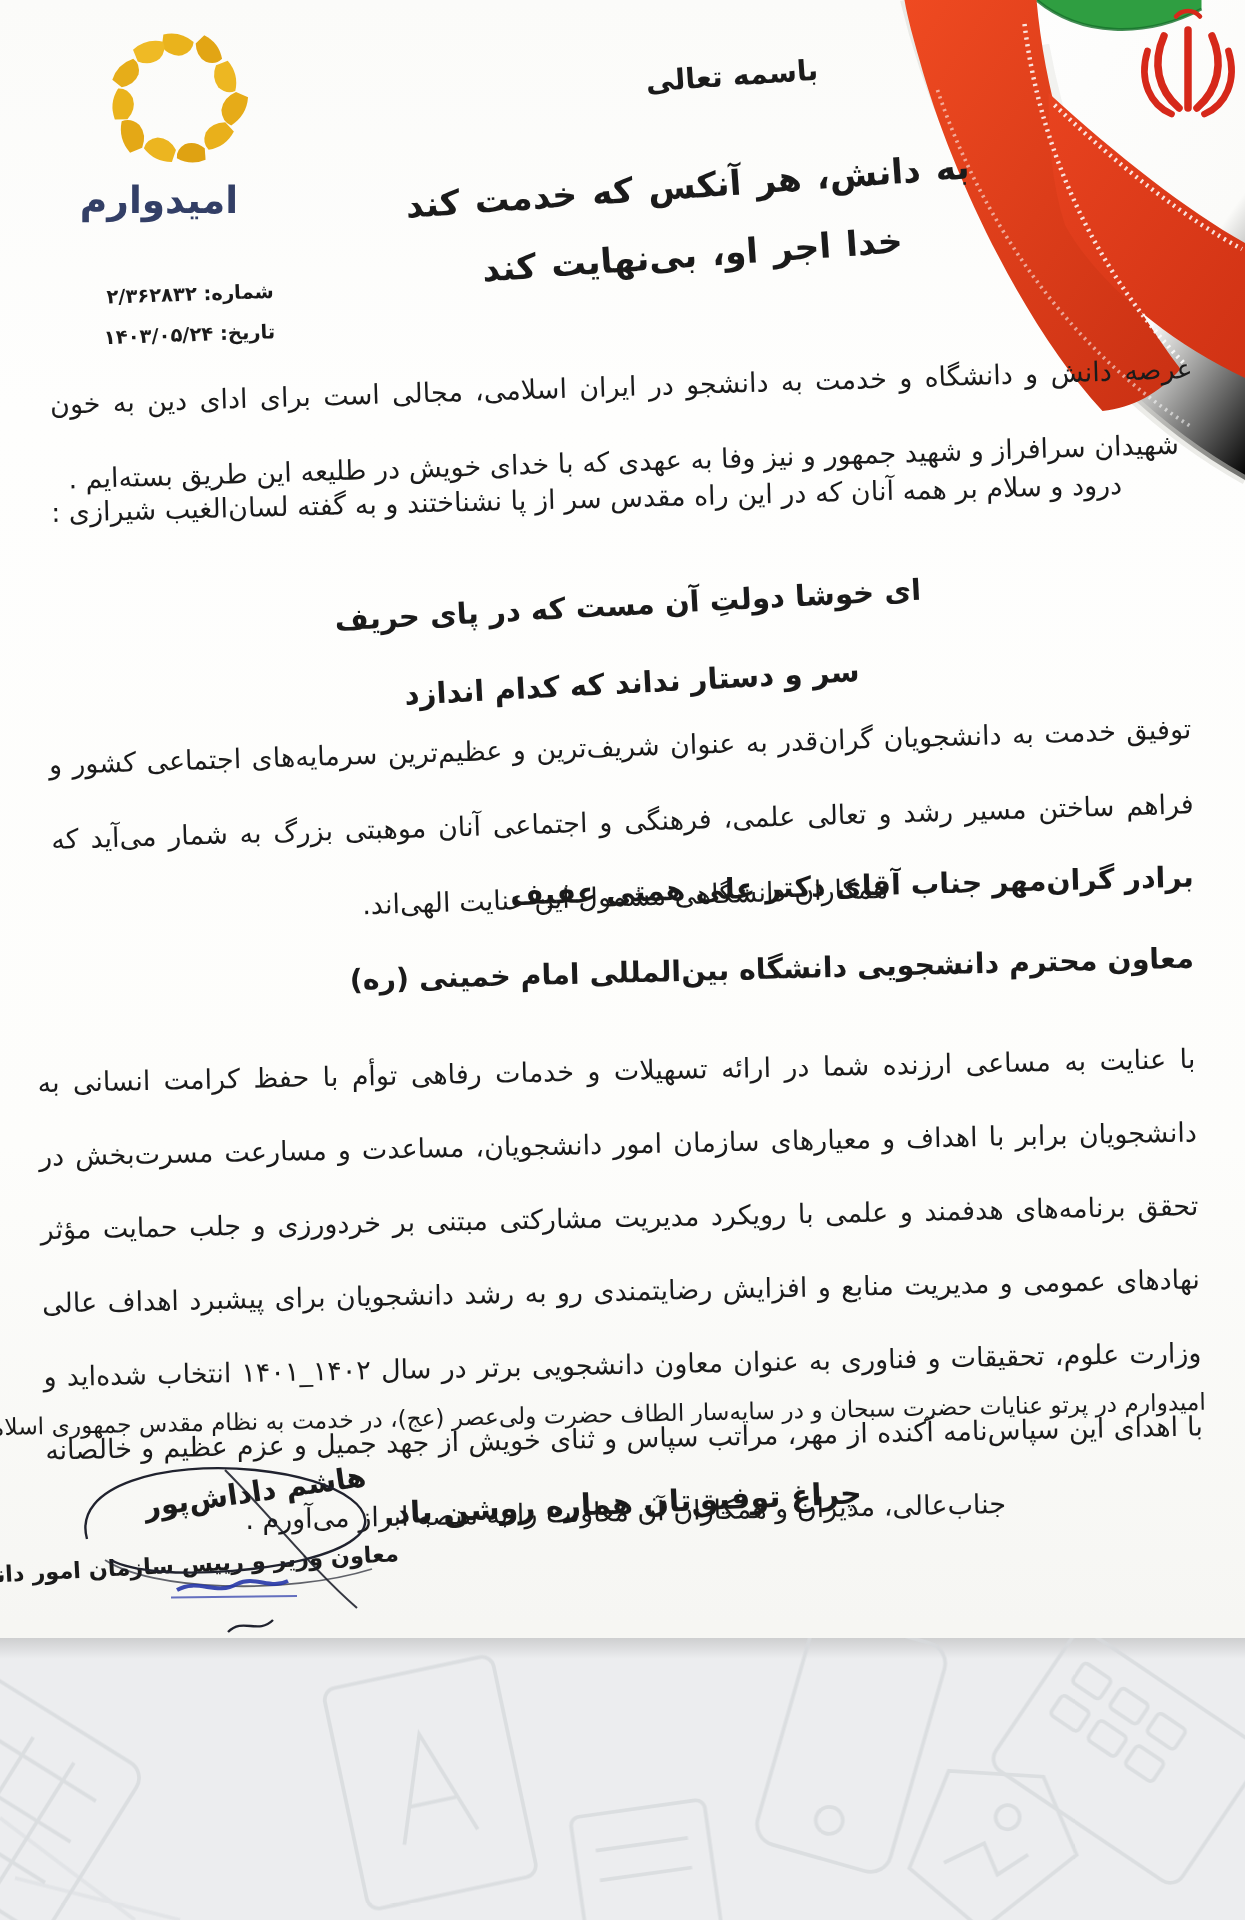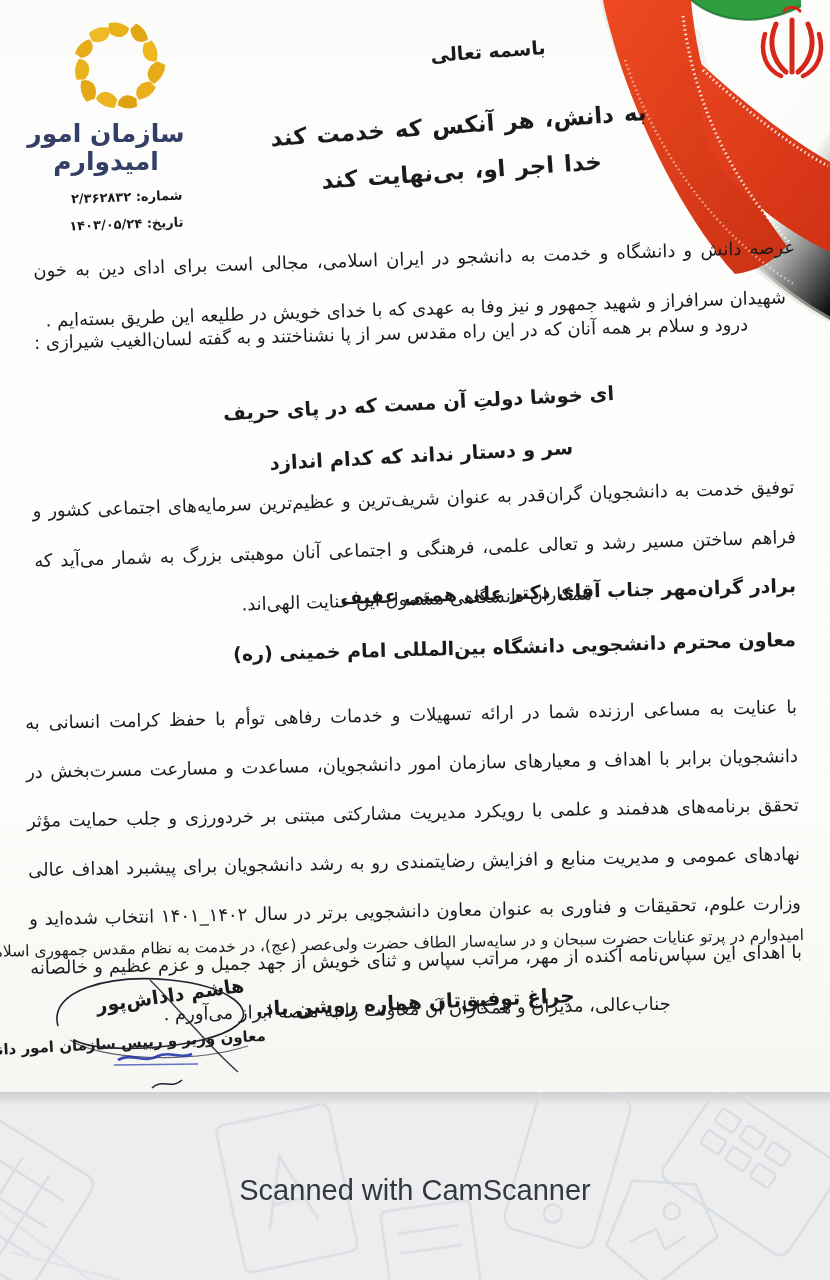--- a/index.html
+++ b/index.html
@@ -152,21 +152,20 @@
       <g transform="rotate(297) translate(0,-36) rotate(18) scale(.95)">
           <path d="M-10 -4 Q0 -9 10 -4 Q11 2 5 6 Q-2 9 -9 4 Z" fill="#e6ad19"></path>
         </g>
       <g transform="rotate(330) translate(0,-35) rotate(15)">
           <path d="M-10 -4 Q0 -9 10 -4 Q11 2 5 6 Q-2 9 -9 4 Z" fill="#efba25"></path>
         </g>
     </g>
   </svg>
 
   <div class="abs wordmark">
-    <div>سازمان امور</div>
     <div>امیدوارم</div>
   </div>
 
   <div class="abs meta">
     <div class="line">
       <span>شماره:</span>
       <span>۲/۳۶۲۸۳۲</span>
     </div>
     <div class="line">
       <span>تاریخ:</span>
@@ -253,14 +252,13 @@
         <rect x="76" y="44" width="22" height="16" rx="3"></rect>
       </g>
       <g transform="translate(380,120) rotate(-8)">
         <rect x="0" y="0" width="90" height="110" rx="6"></rect>
         <line x1="14" y1="24" x2="76" y2="24"></line>
         <line x1="14" y1="44" x2="76" y2="44"></line>
       </g>
       <path d="M10 160 L120 188 M0 120 L90 188" opacity=".6"></path>
     </g>
   </svg>
-  <div class="footer-text">Scanned with CamScanner</div>
 </div>
 
 </body></html>

